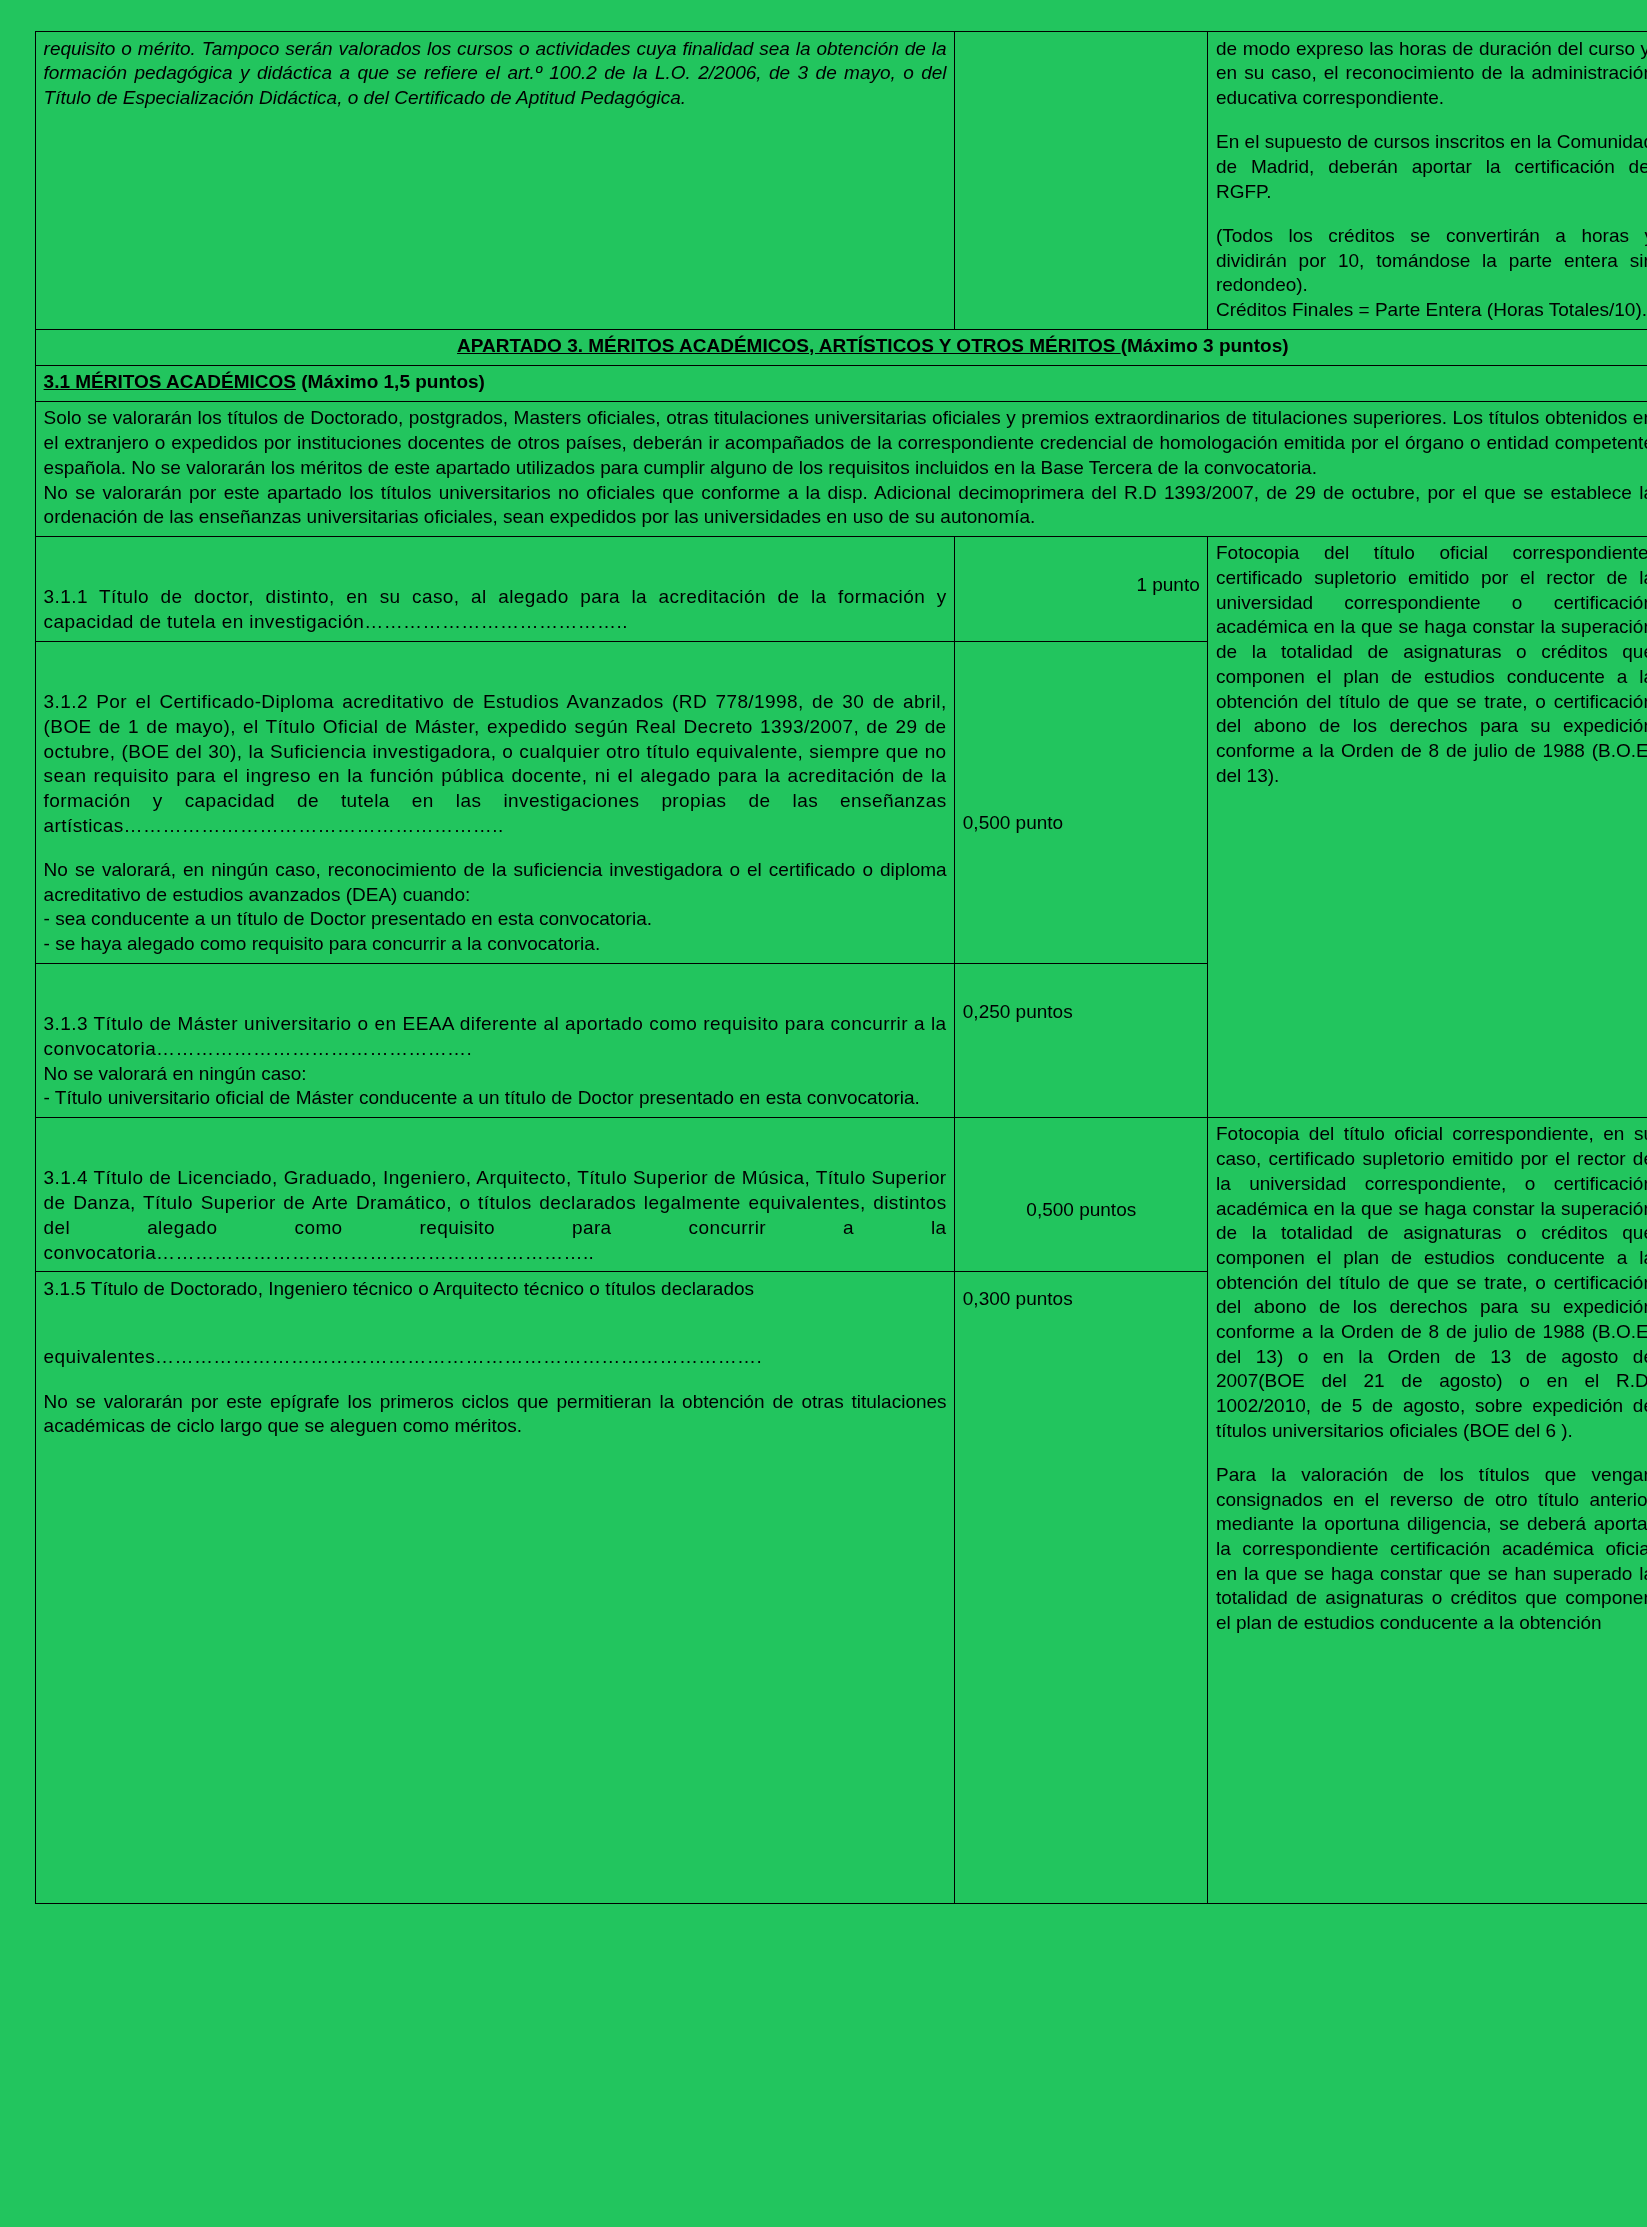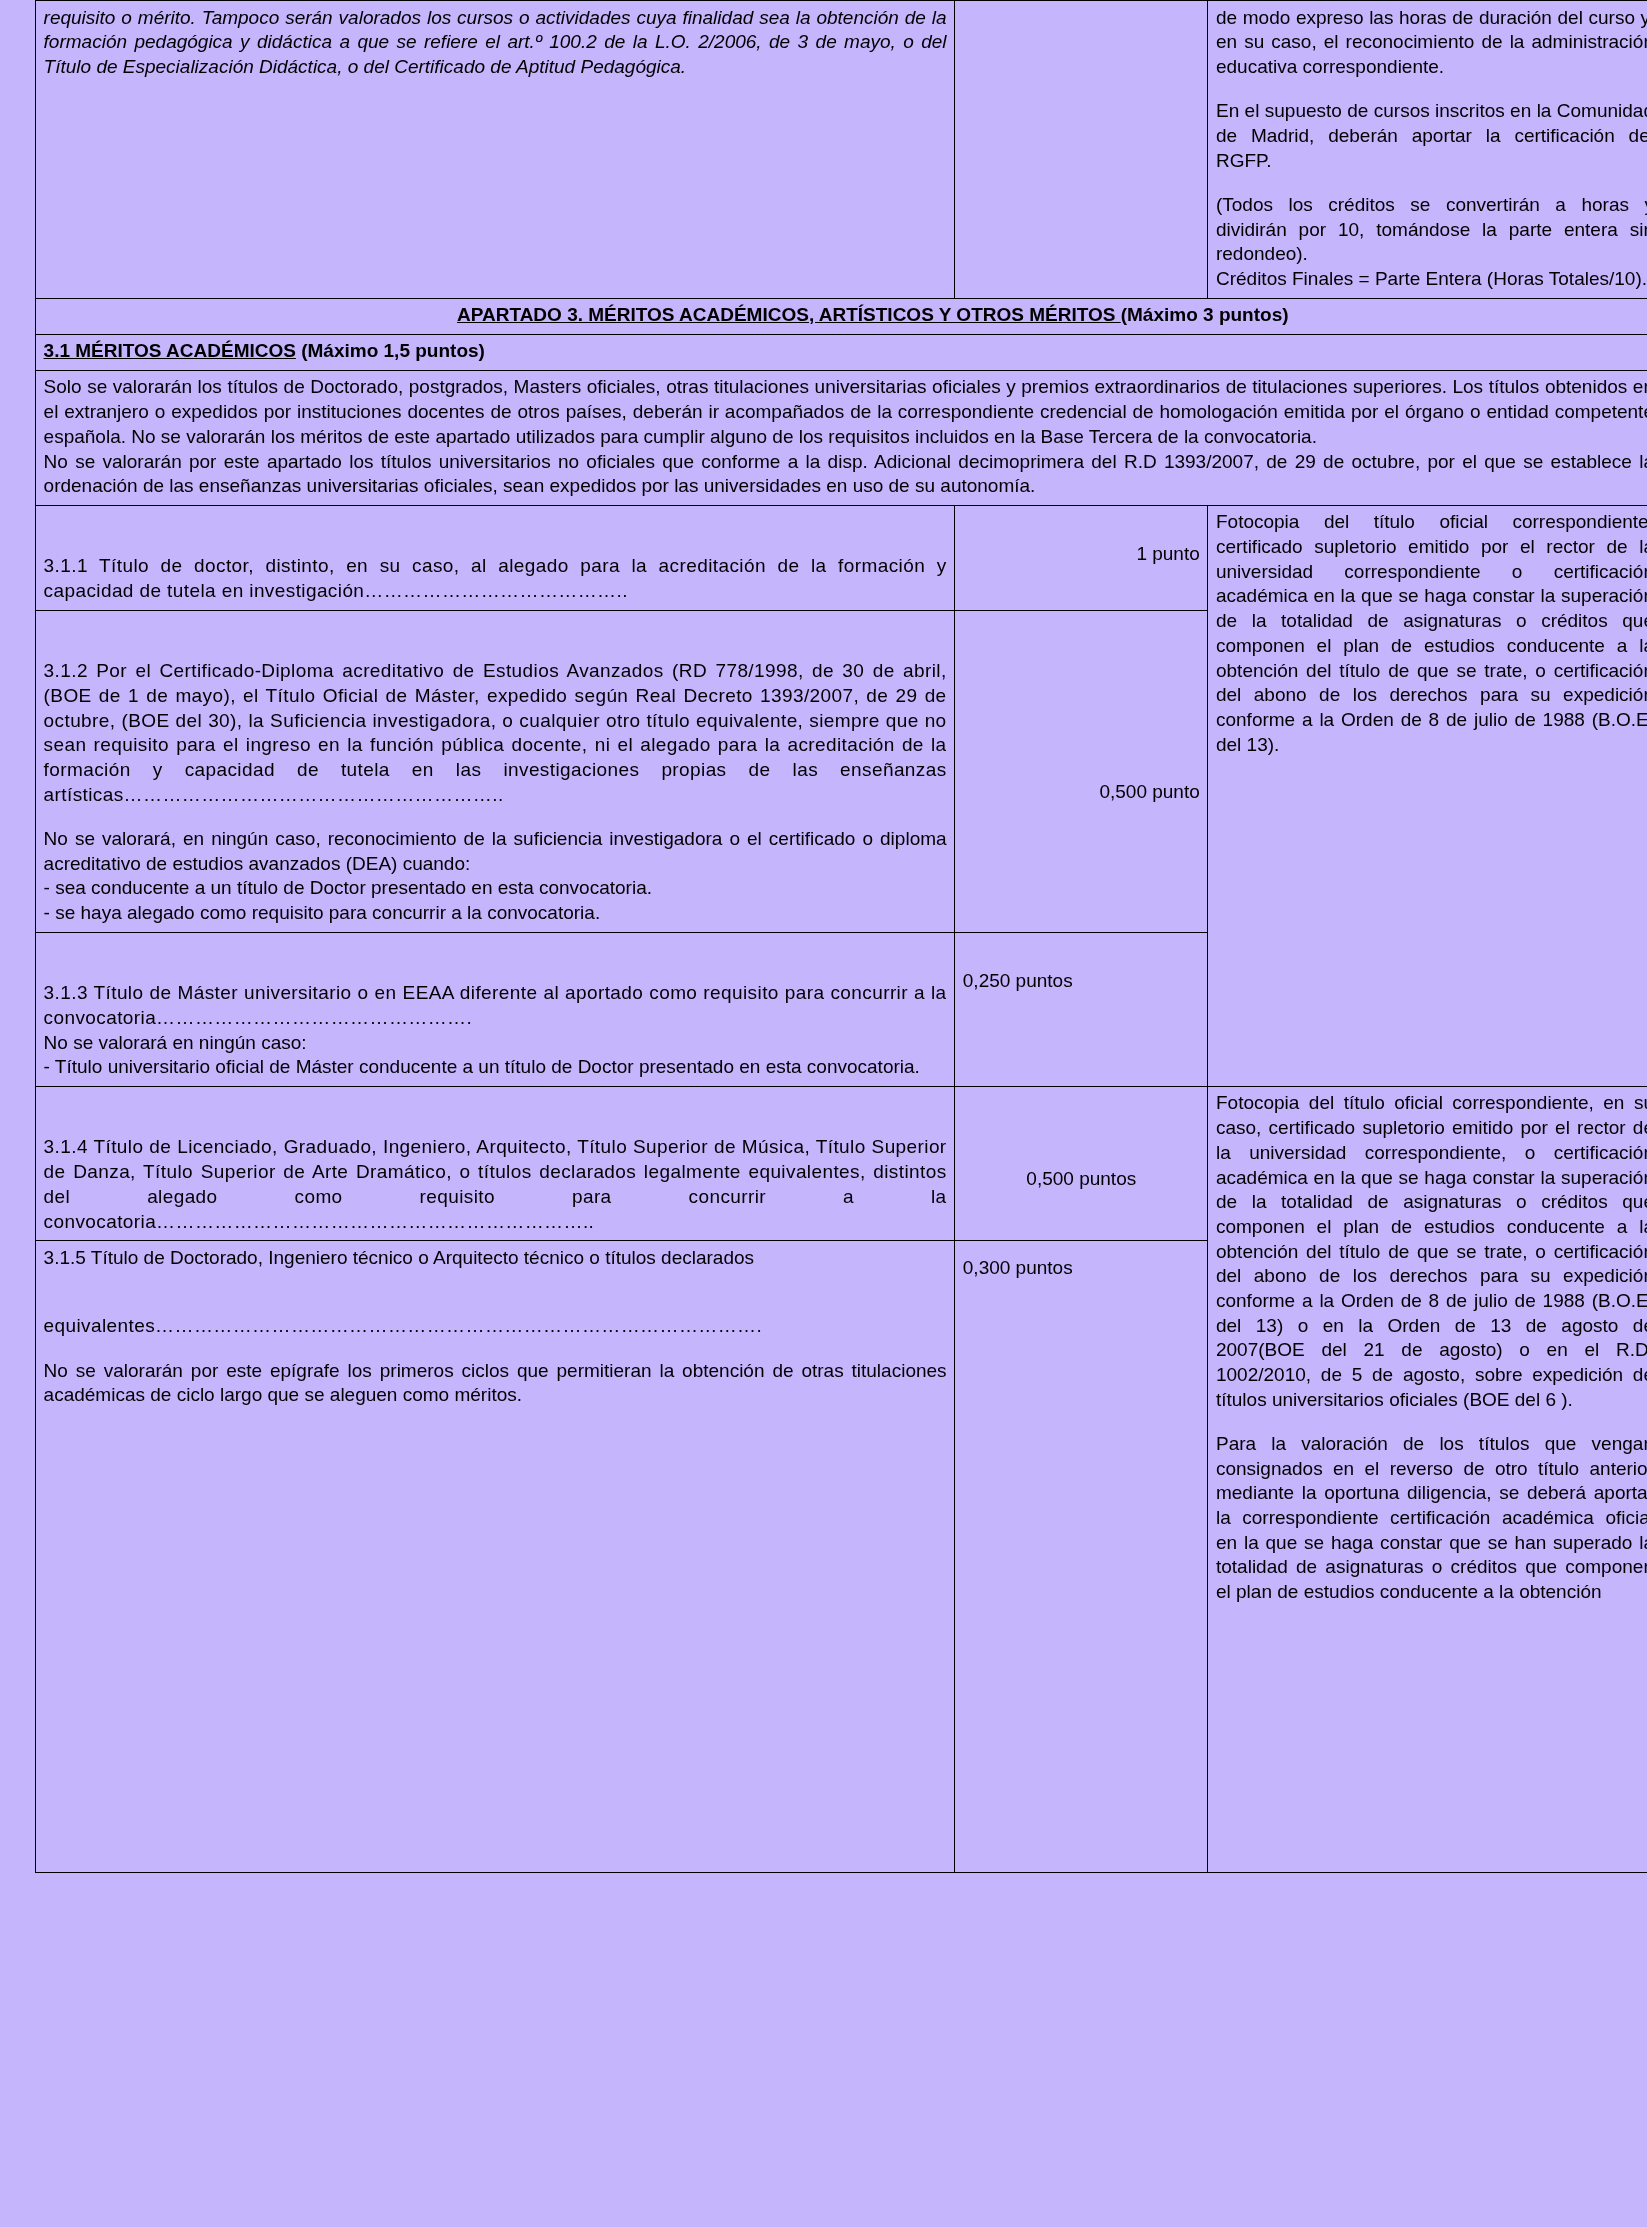--- a/index.html
+++ b/index.html
@@ -9,22 +9,22 @@
   }
   body {
     width: 1647px;
     font-family: "Liberation Sans", sans-serif;
     color: #000000;
   }
   .page {
     width: 1647px;
     min-height: 2227px;
     box-sizing: border-box;
-    padding: 0 35px 15px 35px;
-    background: #c4b5fd;
+    padding: 31px 35px 15px 35px;
+    background: #22c55e;
   }
   table.doc {
     width: 1578px;
     border-collapse: collapse;
     table-layout: fixed;
   }
   table.doc td {
     border: 1.5px solid #000;
     vertical-align: top;
     padding: 4.5px 7.6px 6px 7.6px;
@@ -122,21 +122,21 @@
 
     <tr>
       <td class="col-a">
         <p class="just dots">3.1.2 Por el Certificado-Diploma acreditativo de Estudios Avanzados (RD 778/1998, de 30 de abril, (BOE de 1 de mayo), el Título Oficial de Máster, expedido según Real Decreto 1393/2007, de 29 de octubre, (BOE del 30), la Suficiencia investigadora, o cualquier otro título equivalente, siempre que no sean requisito para el ingreso en la función pública docente, ni el alegado para la acreditación de la formación y capacidad de tutela en las investigaciones propias de las enseñanzas artísticas…………………………………………………..</p>
         <div class="gap"></div>
         <p class="just">No se valorará, en ningún caso, reconocimiento de la suficiencia investigadora o el certificado o diploma acreditativo de estudios avanzados (DEA) cuando:</p>
         <p class="just">- sea conducente a un título de Doctor presentado en esta convocatoria.</p>
         <p class="just">- se haya alegado como requisito para concurrir a la convocatoria.</p>
       </td>
       <td class="col-b pts">
-        <div style="padding-top:165px;text-align:right;">
+        <div style="padding-top:165px;">
           <span>0,500 punto</span>
         </div>
       </td>
     </tr>
 
     <tr>
       <td class="col-a">
         <p class="just dots">3.1.3 Título de Máster universitario o en EEAA diferente al aportado como requisito para concurrir a la convocatoria………………………………………….</p>
         <p class="just">No se valorará en ningún caso:</p>
         <p class="just">- Título universitario oficial de Máster conducente a un título de Doctor presentado en esta convocatoria.</p>

